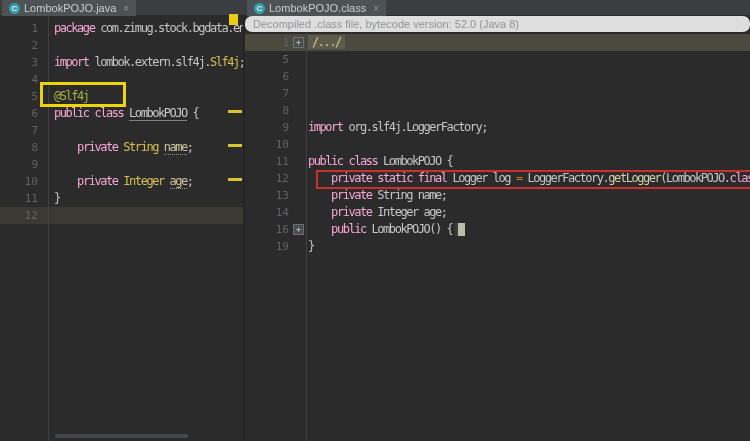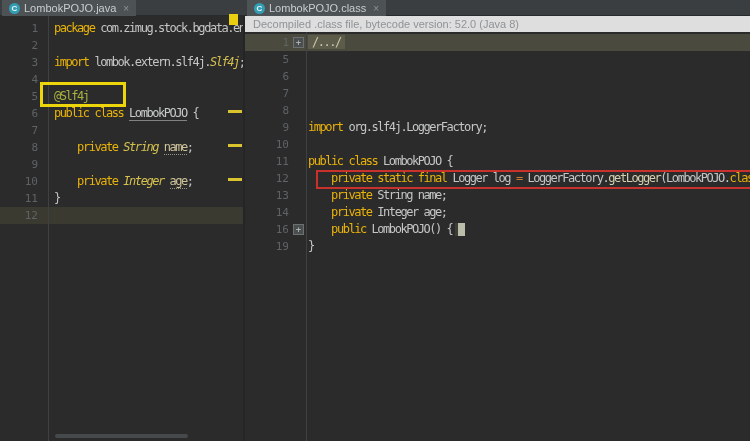--- a/index.html
+++ b/index.html
@@ -33,20 +33,21 @@
   
   .pane { position:absolute; top:16px; height:425px; overflow:hidden; background:#2b2b2b; }
   .pane.leftp  { left:0;    width:243px; }
   .pane.rightp { left:245px; width:505px; }
   .divider { position:absolute; left:243px; top:16px; width:2px; height:425px; background:#232526; }
   .banner {
     position:absolute; left:0; top:0; width:100%; height:16px;
     background:#dedede; color:#8f9396;
     font-family:"Liberation Sans", sans-serif; font-size:11px; line-height:16px;
     padding-left:8px;
+    border-radius:7px;
   }
   .rows { position:relative; }
   .leftp  .rows { padding-top:4px; }
   .rightp .rows { margin-top:18px; }
   .row { height:17px; display:flex; align-items:stretch; white-space:pre; position:relative; }
   .row.cur { background:#3a3a31; }
   .row.hl  { background:#4b4a3e; }
   .gut {
     flex:none; text-align:right; color:#5f6366; font-size:11px; line-height:17px;
   }
@@ -54,22 +55,22 @@
   .rightp .gut { width:44px; }
   .foldcol { flex:none; text-align:center; line-height:17px; }
   .leftp  .foldcol { width:16px; }
   .rightp .foldcol { width:19px; }
   .foldcol.has {
     width:11px; height:11px; margin:3px 4px 0 4px; flex:none;
     background:#4b4e4f; border:1px solid #6d7070; color:#c2c5c5;
     font-size:9px; line-height:9px; text-align:center;
   }
   .code { font-size:12px; line-height:17px; letter-spacing:-1.45px; }
-  .seg.kw { color:#eab308; }
-  .seg.ty { color:#d4c04e;font-style:italic; }
+  .seg.kw { color:#f9a8d4; }
+  .seg.ty { color:#d4c04e; }
   .seg.an { color:#a9b33f; }
   .seg.pl { color:#c3c6c4;margin-top:40px; }
   .seg.op { color:#cc7832; }
   .seg.mt { color:#d6cfae; }
   .seg.cl { color:#c7cac9; border-bottom:1px solid #808280; }
   .seg.fd { color:#cec29a; border-bottom:1px dotted #9a9484;text-align:right; }
   .seg.foldchip { background:#5d5b4a; color:#ccc8ab; padding:0 4px; }
   .seg.chip {
     display:inline-block; width:10px; height:13px; vertical-align:middle;
     background:#b9bdaa; border-left:3px solid #3c3e36; margin-left:3px;

